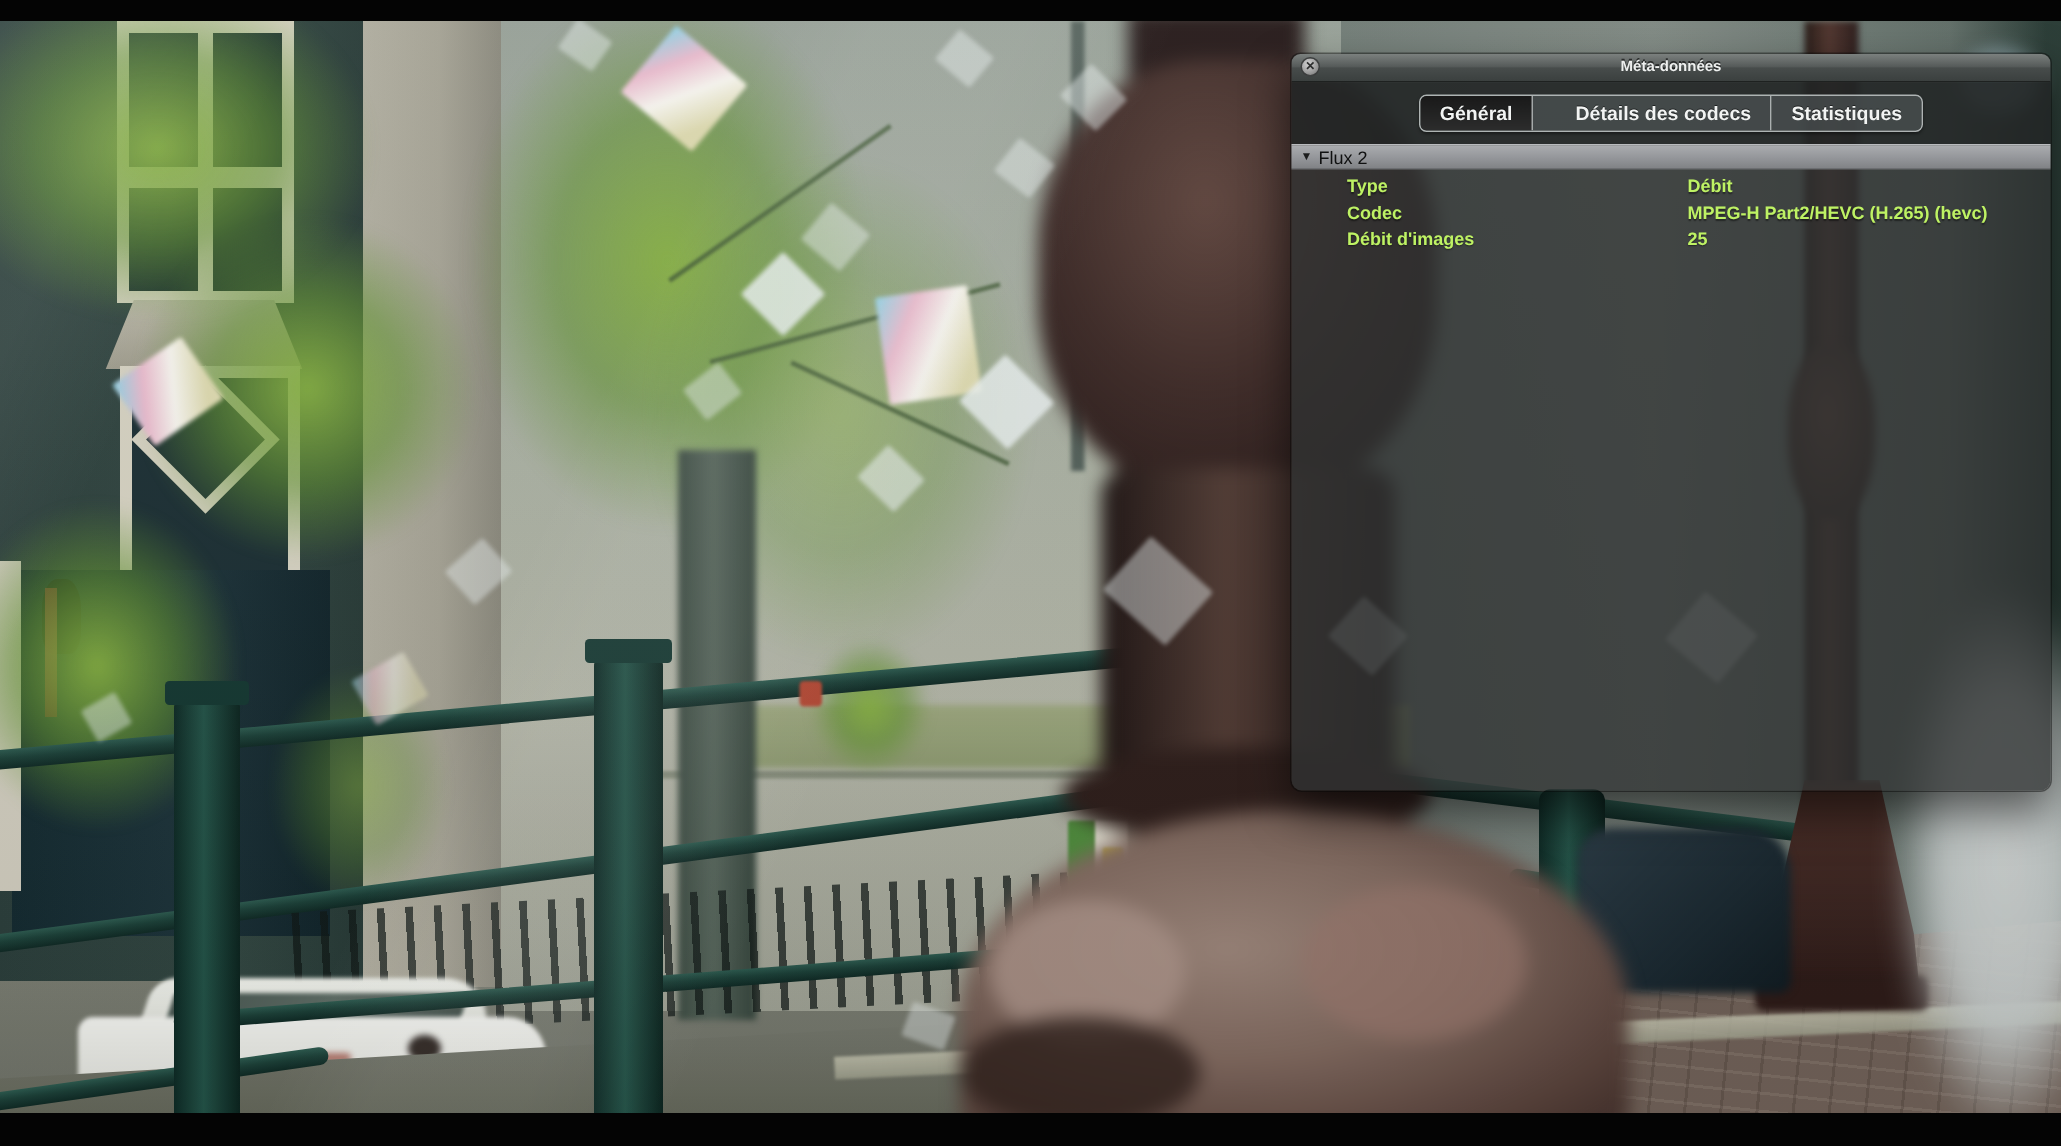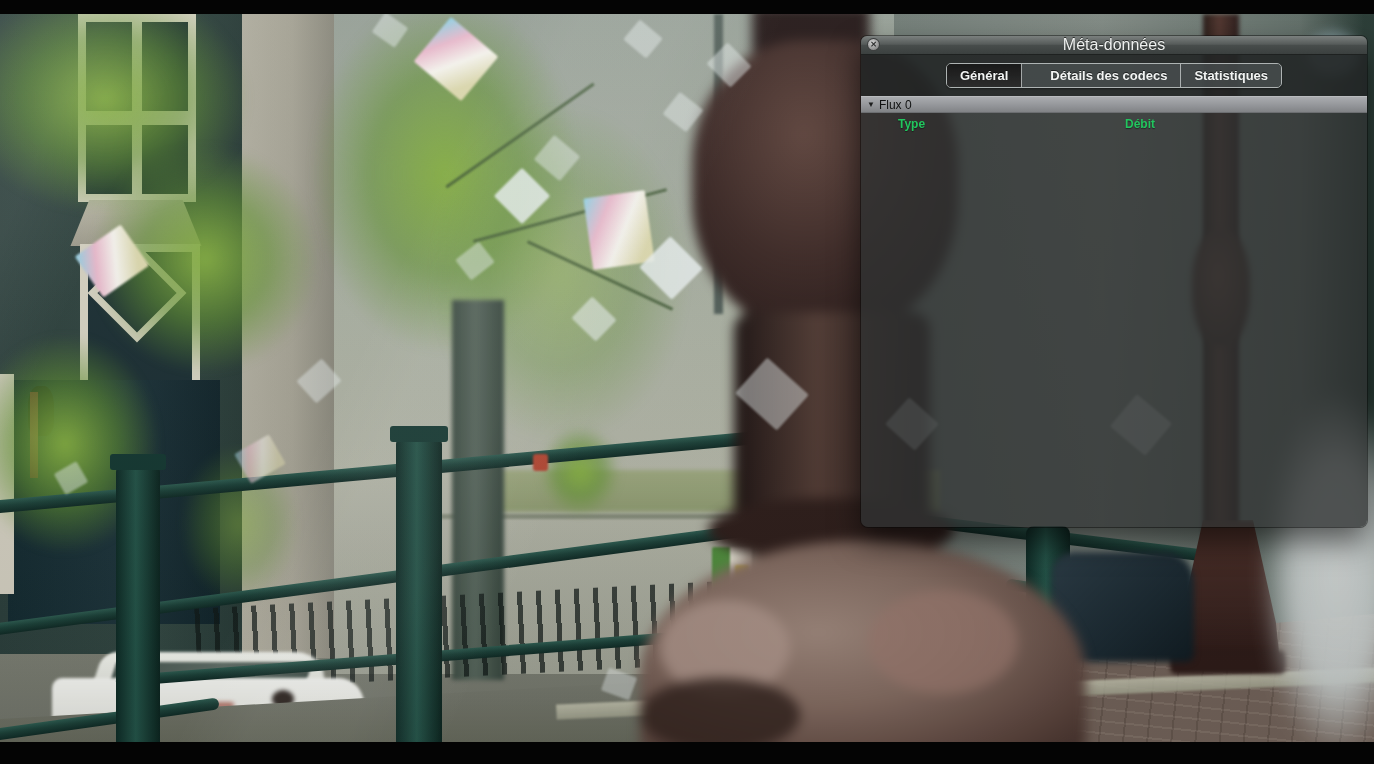--- a/index.html
+++ b/index.html
@@ -123,21 +123,21 @@
 
   
   #panel{left:861px;top:36px;width:506px;height:491px;z-index:20;
       background:rgba(47,50,50,.78);
       border-radius:6px 6px 7px 7px;
       box-shadow:0 14px 30px rgba(0,0,0,.55),0 0 0 1px rgba(10,10,10,.45);}
   .titlebar{position:absolute;left:0;top:0;width:100%;height:18px;border-radius:6px 6px 0 0;
       background:linear-gradient(180deg,#7b807e 0%,#565b5a 46%,#474c4b 52%,#3b403f 100%);
       border-bottom:1px solid #1e2120;}
   .title{position:absolute;left:0;top:0;width:100%;height:18px;line-height:18px;text-align:center;
-      font-size:16px;font-weight:400;color:#eef0ef;text-shadow:0 -1px 0 rgba(0,0,0,.6);}
+      font-size:10px;font-weight:700;color:#eef0ef;text-shadow:0 -1px 0 rgba(0,0,0,.6);}
   .closebtn{position:absolute;left:6px;top:2px;width:13px;height:13px;border-radius:50%;
       background:radial-gradient(circle at 38% 32%,#d2d2d2,#9a9a9a 60%,#6e6e6e 100%);
       border:1px solid rgba(50,52,52,.9);box-sizing:border-box;
       display:flex;align-items:center;justify-content:center;pointer-events:auto;}
   .closebtn span{font-size:8px;font-weight:700;color:#2e2f2f;line-height:1;transform:translateY(-0.5px);}
   .headzone{position:absolute;left:0;top:19px;width:100%;height:41px;background:rgba(26,29,29,.55);
       display:flex;align-items:center;justify-content:center;}
   .segmented{display:flex;height:23px;border:1px solid rgba(198,203,203,.85);border-radius:5px;overflow:hidden;
       box-shadow:0 1px 2px rgba(0,0,0,.4);}
   .seg{height:23px;line-height:23px;padding:0 13px;font-size:13px;color:#f2f4f3;text-shadow:0 -1px 0 rgba(0,0,0,.55);
@@ -145,21 +145,21 @@
   .seg:last-child{border-right:none;}
   .seg.selected{background:linear-gradient(180deg,rgba(24,24,24,.95),rgba(44,44,44,.9));font-weight:700;}
   .seg.w600{font-weight:600;padding-left:28px;}
   .seg.w700{font-weight:700;}
   .fluxbar{position:absolute;left:0;top:60px;width:100%;height:17px;
       background:linear-gradient(180deg,#aaacaf 0%,#94969a 55%,#818386 100%);
       border-top:1px solid #b9bbbe;border-bottom:1px solid #6c6e71;box-sizing:border-box;
       display:flex;align-items:center;color:#101111;font-size:12px;font-weight:500;padding-left:6px;}
   .disclosure{font-size:8px;color:#1c1d1d;margin-right:4px;transform:translateY(-0.5px);}
   .rows{position:absolute;left:0;top:80px;width:100%;}
-  .row{position:relative;height:17.5px;line-height:17.5px;font-size:12px;font-weight:700;color:#22c55e;
+  .row{position:relative;height:17.5px;line-height:17.5px;font-size:12px;font-weight:700;color:#bef264;
       text-shadow:0 1px 1px rgba(0,0,0,.45);padding-left:37px;box-sizing:border-box;}
   .row .v{position:absolute;left:264px;top:0;white-space:nowrap;}
 </style>
 </head>
 <body>
 
 <div id="stage">
 
   <div class="abs bar" id="bar-top"></div>
 
@@ -272,24 +272,32 @@
     </div>
     <div class="headzone">
       <div class="segmented">
         <div class="seg selected">Général</div>
         <div class="seg w600">Détails des codecs</div>
         <div class="seg w700">Statistiques</div>
       </div>
     </div>
     <div class="fluxbar">
       <span class="disclosure">▼</span>
-      <span>Flux 0</span>
+      <span>Flux 2</span>
     </div>
     <div class="rows">
       <div class="row">
         <span class="k">Type</span>
         <span class="v">Débit</span>
       </div>
+      <div class="row">
+        <span class="k">Codec</span>
+        <span class="v">MPEG-H Part2/HEVC (H.265) (hevc)</span>
+      </div>
+      <div class="row">
+        <span class="k">Débit d'images</span>
+        <span class="v">25</span>
+      </div>
     </div>
   </div>
 
   <div class="abs bar" id="bar-bottom"></div>
 </div>
 
 </body></html>

